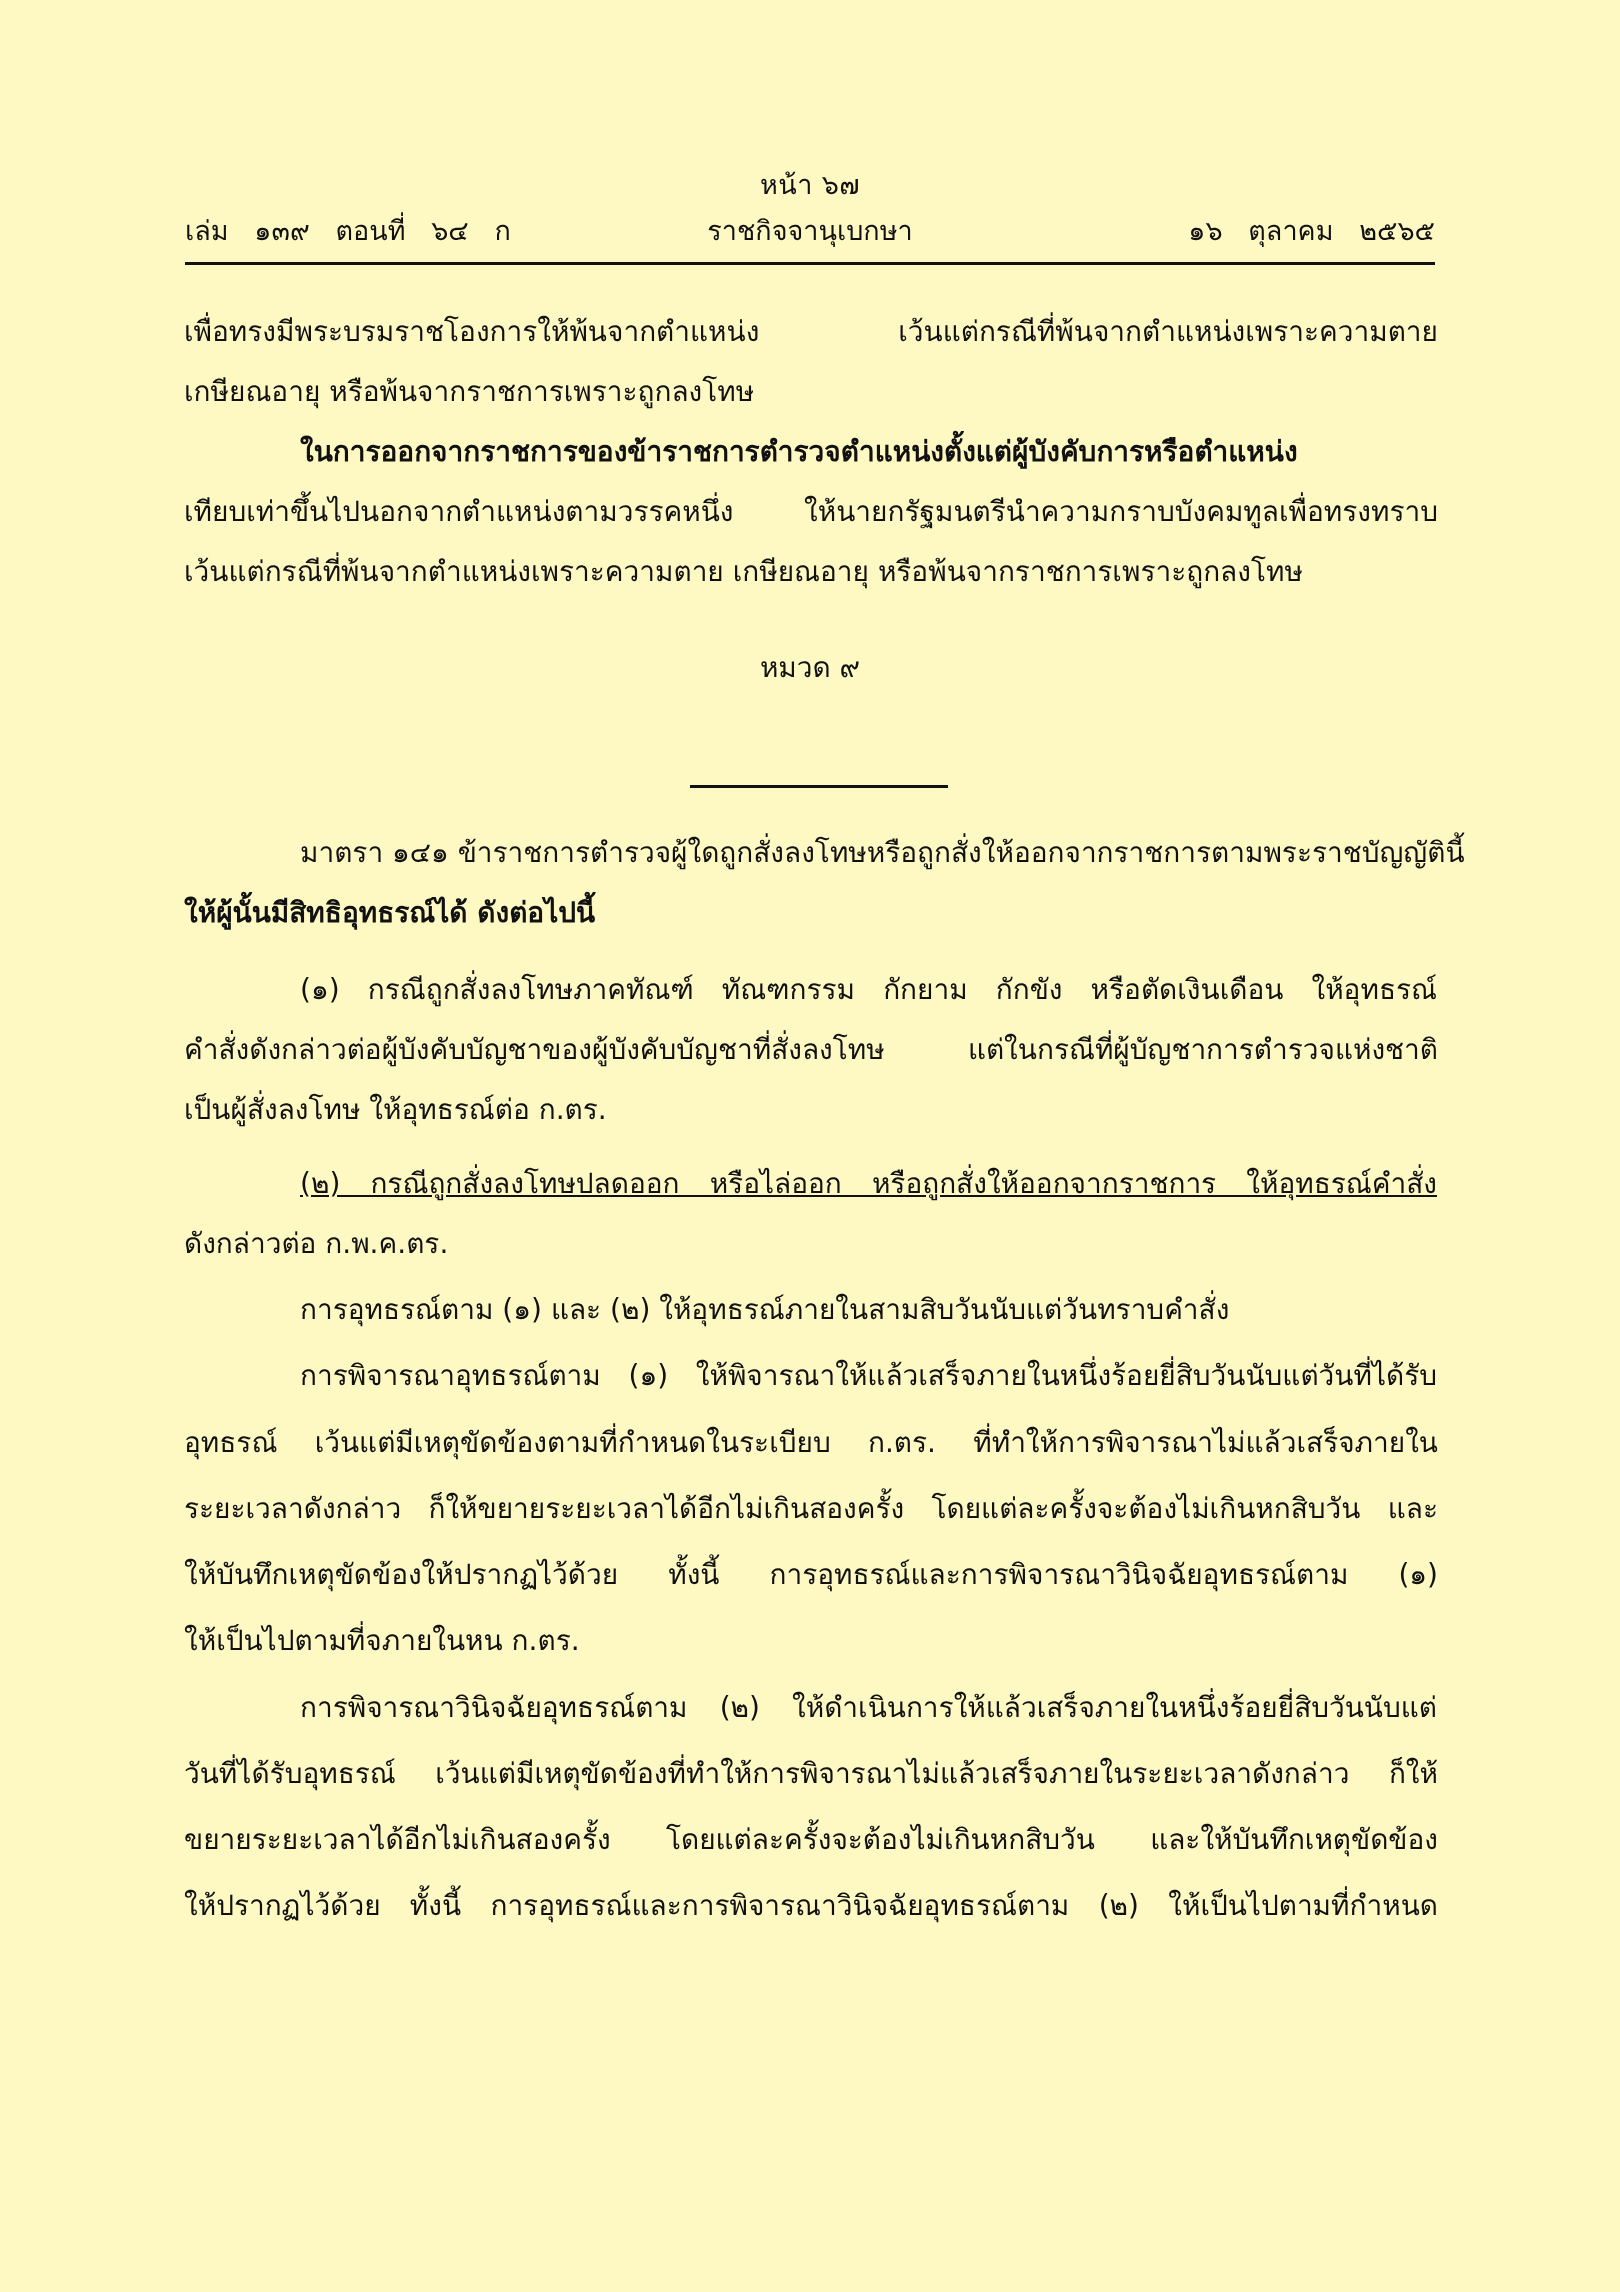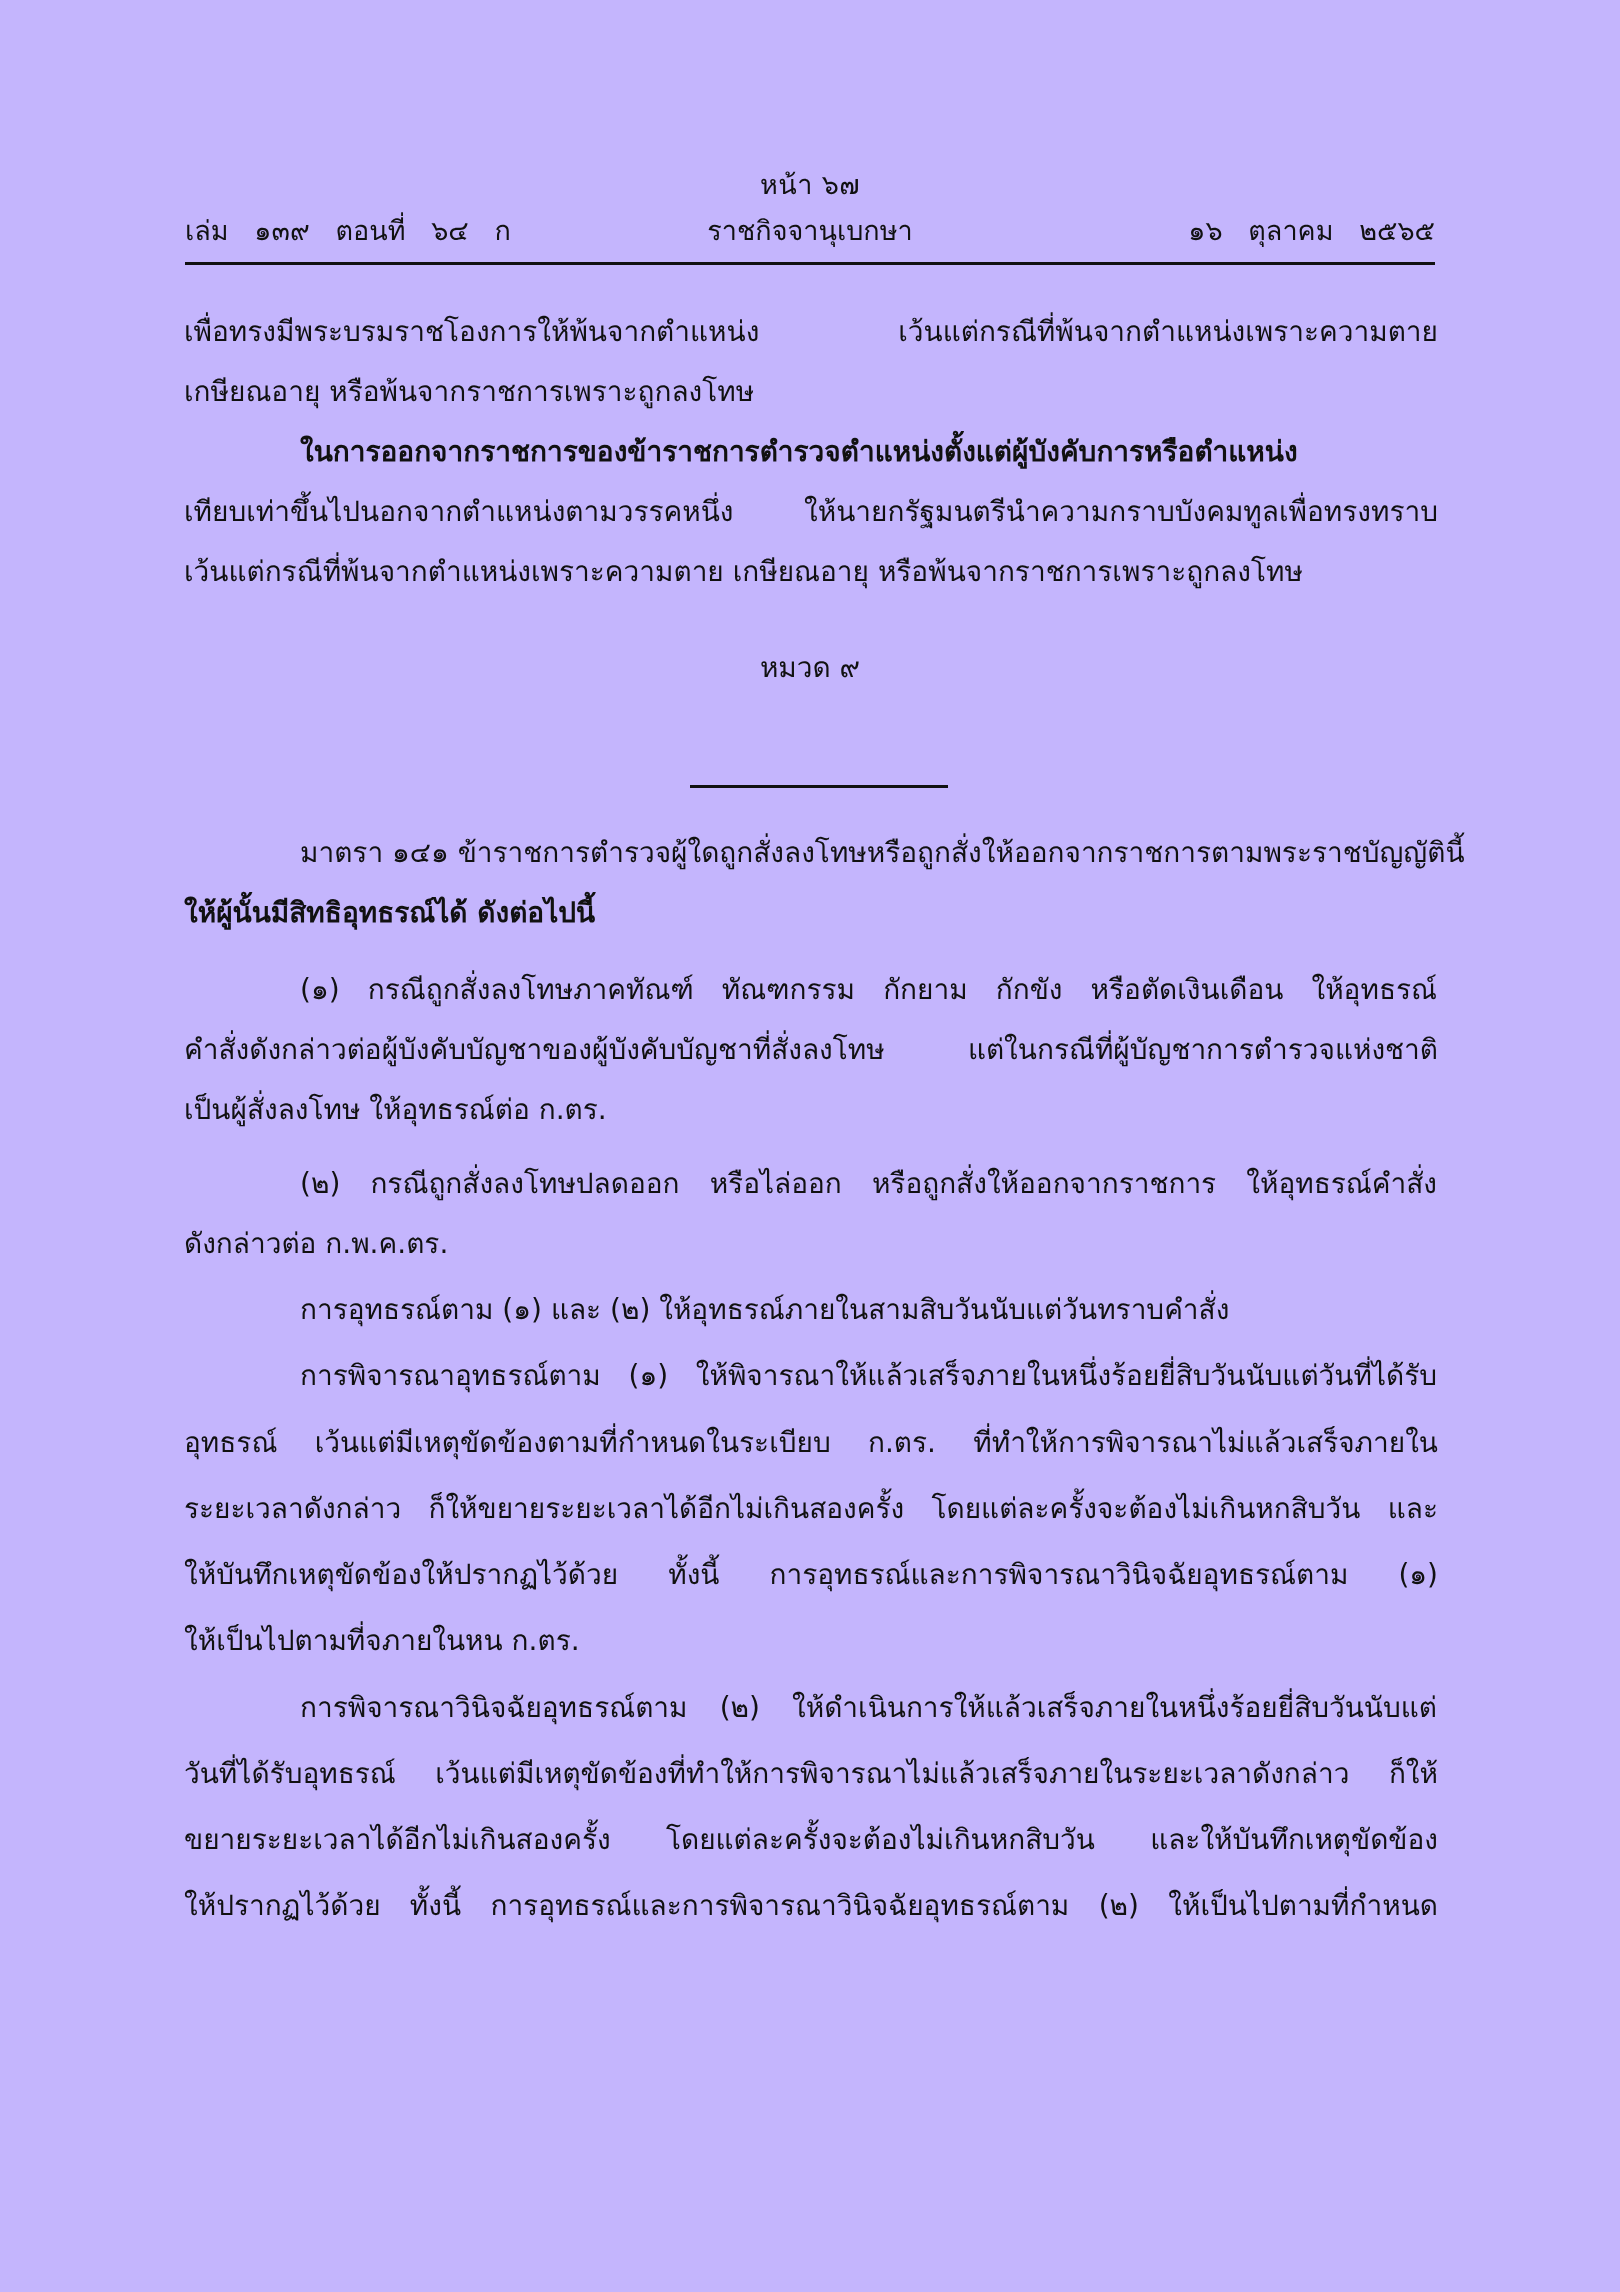--- a/index.html
+++ b/index.html
@@ -1,18 +1,18 @@
 <!DOCTYPE html>
 <html style="font-size:14.3px"><head>
 <meta charset="utf-8">
 <style>
   html, body { margin: 0; padding: 0; background: #ffffff; }
   body { width: 1620px; height: 2293px; position: relative; overflow: hidden;
          font-family: "DejaVu Sans", "Liberation Sans", sans-serif; color: #111111; }
-  .page { position: absolute; left: 0; top: 0; width: 1620px; height: 2293px; background: #c4b5fd; }
+  .page { position: absolute; left: 0; top: 0; width: 1620px; height: 2293px; background: #fef9c3; }
 
   .hdr-page { position: absolute; top: 167px; left: 0; width: 1620px; text-align: center;
               font-size: 27px; line-height: 36px; letter-spacing: 0.4px; }
   .hdr-row { position: absolute; top: 211px; left: 185px; width: 1250px; height: 39px;
              font-size: 27px; line-height: 39px; }
   .hdr-left { position: absolute; left: 0; top: 0; white-space: pre; }
   .hdr-center { position: absolute; left: 0; width: 100%; top: 0; text-align: center; }
   .hdr-right { position: absolute; right: 0; top: 0; white-space: pre; text-align: right; }
   .hdr-rule { position: absolute; top: 262px; left: 185px; width: 1250px; height: 2.7px; background: #111; }
 
@@ -51,21 +51,21 @@
   <div class="sect-rule"></div>
 
   <div class="body" style="top:0;">
     <div class="line justify indent" style="top:830px;">มาตรา  ๑๔๑  ข้าราชการตำรวจผู้ใดถูกสั่งลงโทษหรือถูกสั่งให้ออกจากราชการตามพระราชบัญญัตินี้</div>
     <div class="line" style="top:890px;font-weight:bold;">ให้ผู้นั้นมีสิทธิอุทธรณ์ได้  ดังต่อไปนี้</div>
 
     <div class="line justify indent" style="top:967px;">(๑)  กรณีถูกสั่งลงโทษภาคทัณฑ์  ทัณฑกรรม  กักยาม  กักขัง  หรือตัดเงินเดือน ให้อุทธรณ์</div>
     <div class="line justify" style="top:1027px;">คำสั่งดังกล่าวต่อผู้บังคับบัญชาของผู้บังคับบัญชาที่สั่งลงโทษ  แต่ในกรณีที่ผู้บัญชาการตำรวจแห่งชาติ</div>
     <div class="line" style="top:1087px;">เป็นผู้สั่งลงโทษ  ให้อุทธรณ์ต่อ  ก.ตร.</div>
 
-    <div class="line justify indent" style="top:1161px;">(๒)  กรณีถูกสั่งลงโทษปลดออก  หรือไล่ออก  หรือถูกสั่งให้ออกจากราชการ ให้อุทธรณ์คำสั่ง</div>
+    <div class="line justify indent" style="top:1161px;text-decoration:underline;">(๒)  กรณีถูกสั่งลงโทษปลดออก  หรือไล่ออก  หรือถูกสั่งให้ออกจากราชการ ให้อุทธรณ์คำสั่ง</div>
     <div class="line" style="top:1221px;">ดังกล่าวต่อ  ก.พ.ค.ตร.</div>
 
     <div class="line indent" style="top:1287px;">การอุทธรณ์ตาม  (๑)  และ  (๒)  ให้อุทธรณ์ภายในสามสิบวันนับแต่วันทราบคำสั่ง</div>
 
     <div class="line justify indent" style="top:1353px;">การพิจารณาอุทธรณ์ตาม  (๑)  ให้พิจารณาให้แล้วเสร็จภายในหนึ่งร้อยยี่สิบวันนับแต่วันที่ได้รับ</div>
     <div class="line justify" style="top:1420px;">อุทธรณ์  เว้นแต่มีเหตุขัดข้องตามที่กำหนดในระเบียบ  ก.ตร.  ที่ทำให้การพิจารณาไม่แล้วเสร็จภายใน</div>
     <div class="line justify" style="top:1486px;">ระยะเวลาดังกล่าว  ก็ให้ขยายระยะเวลาได้อีกไม่เกินสองครั้ง  โดยแต่ละครั้งจะต้องไม่เกินหกสิบวัน  และ</div>
     <div class="line justify" style="top:1552px;">ให้บันทึกเหตุขัดข้องให้ปรากฏไว้ด้วย  ทั้งนี้  การอุทธรณ์และการพิจารณาวินิจฉัยอุทธรณ์ตาม  (๑)</div>
     <div class="line" style="top:1618px;">ให้เป็นไปตามที่จภายในหน  ก.ตร.</div>
 

